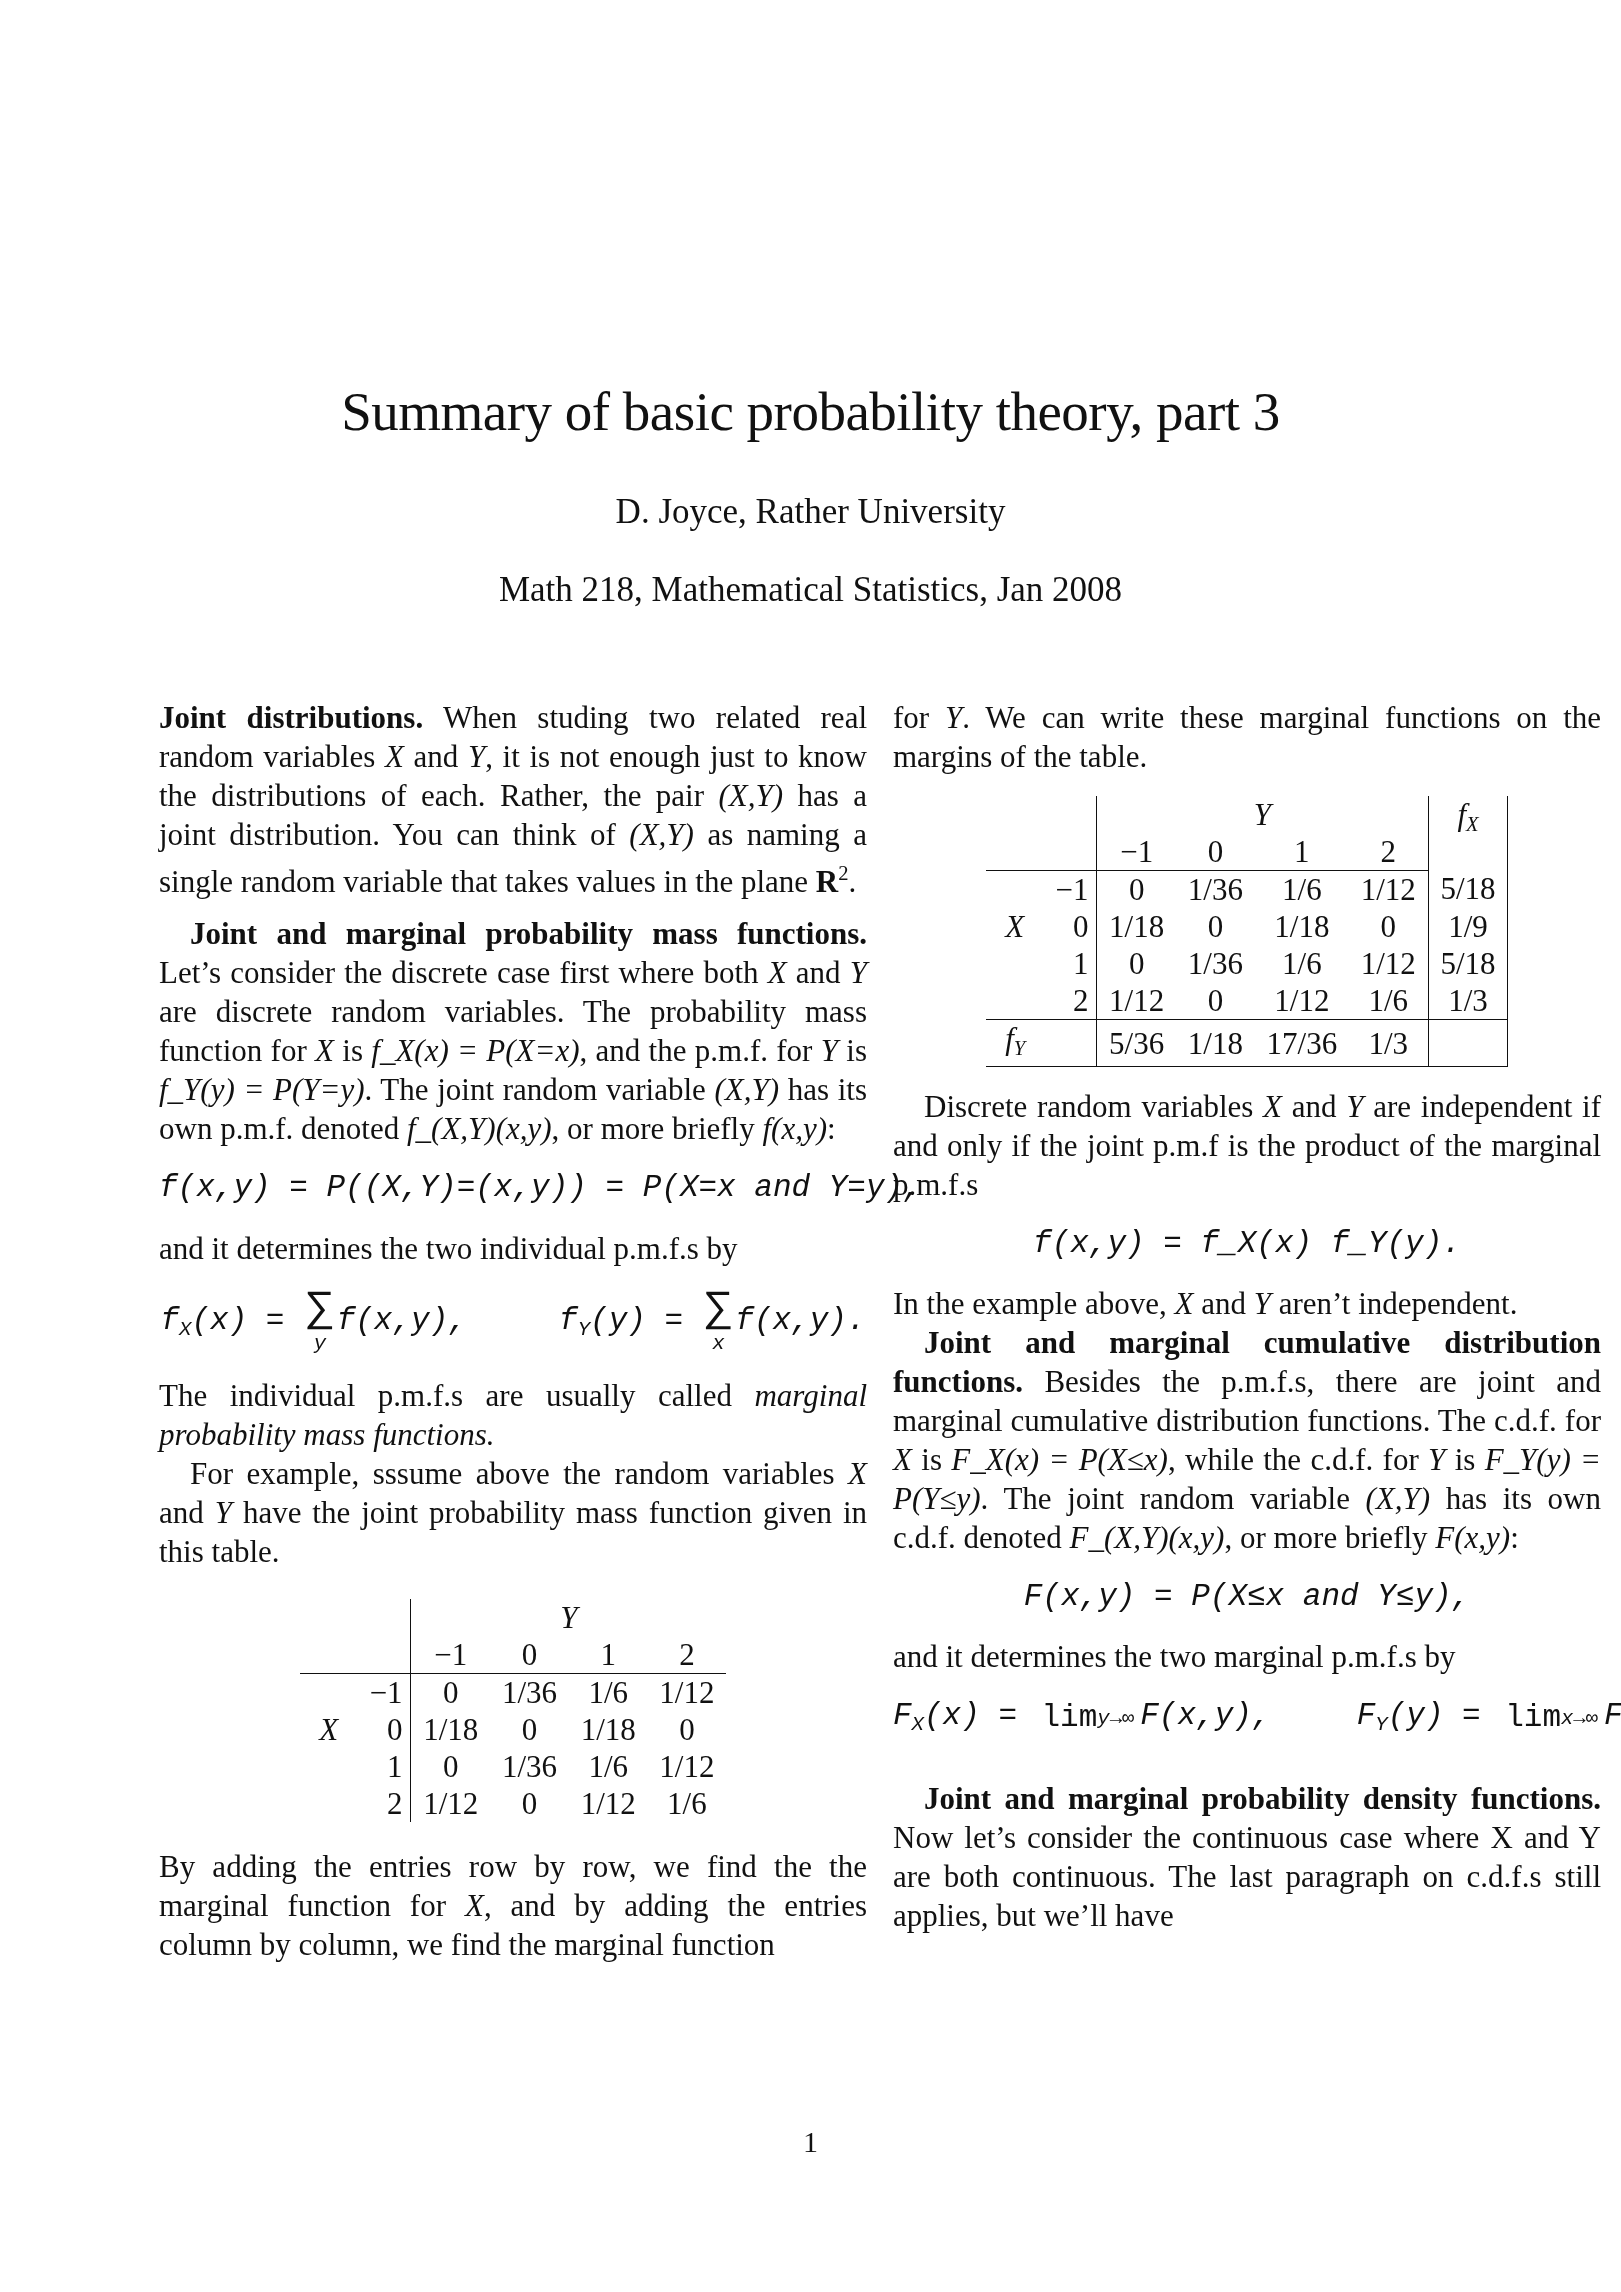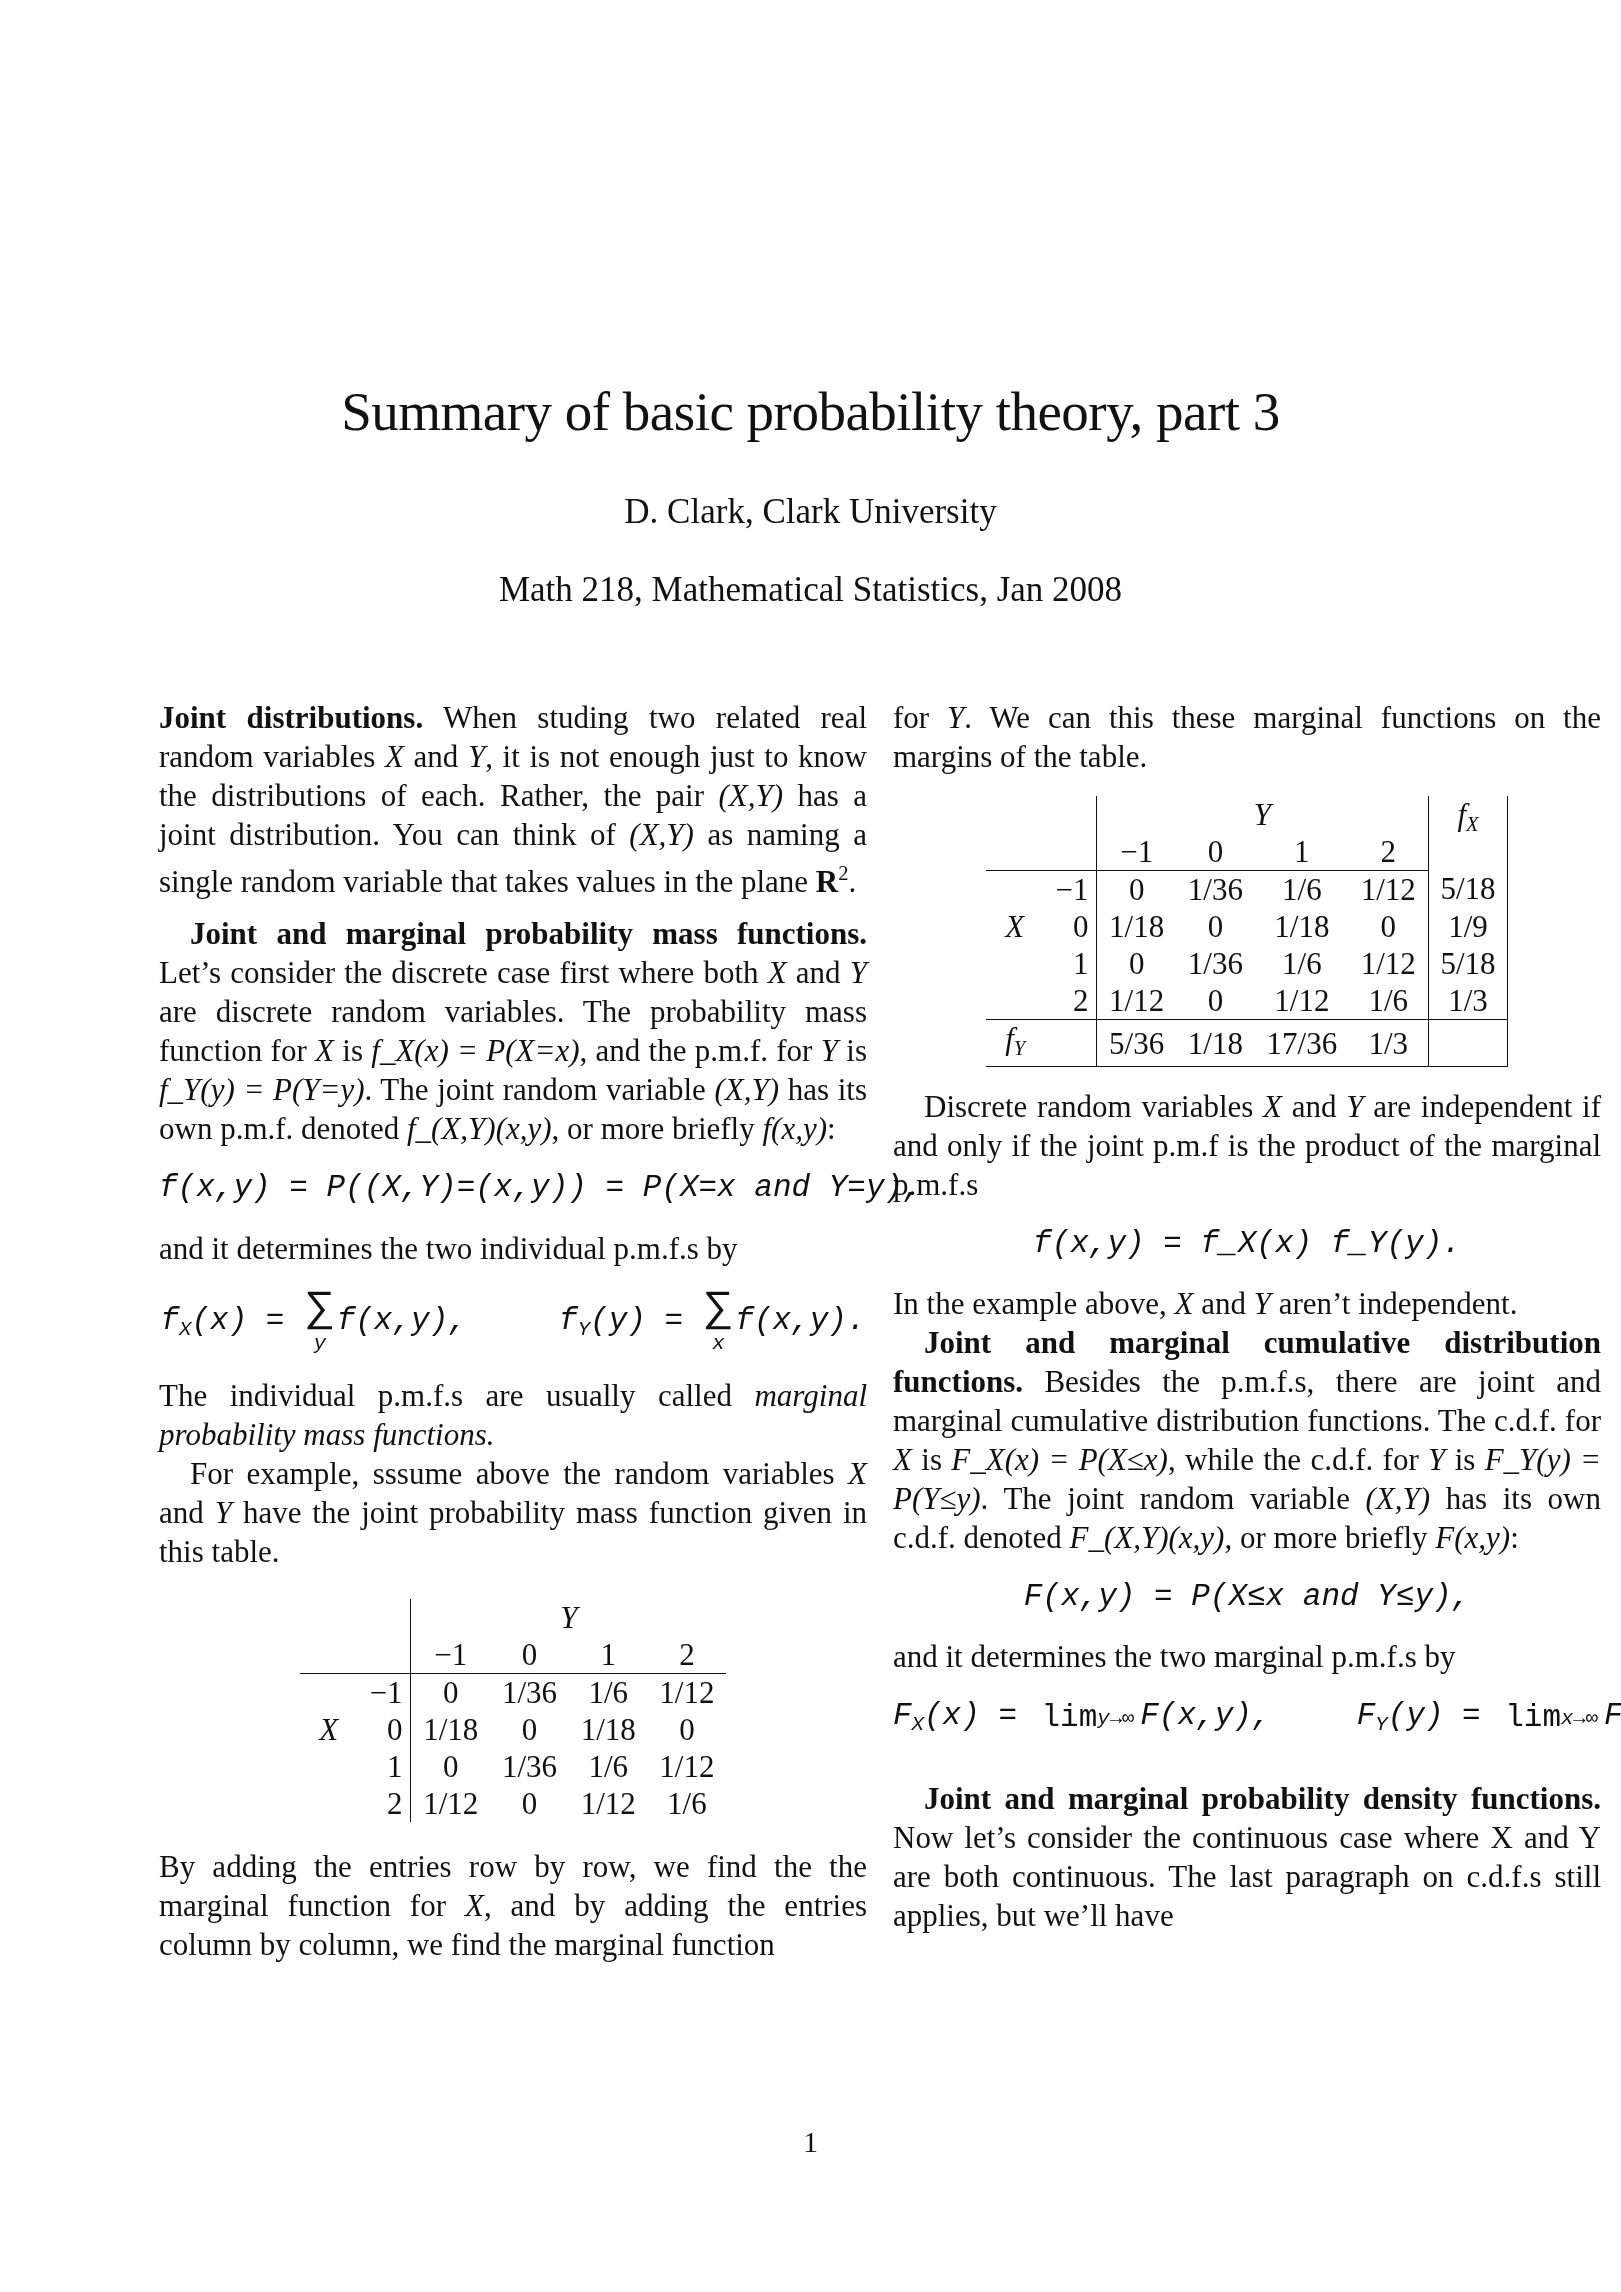--- a/index.html
+++ b/index.html
@@ -60,21 +60,21 @@
     position: absolute; top: 2125px; left: 0; width: 1621px; text-align: center;
     font-family: "Liberation Serif", serif; font-size: 30px;
   }
 </style>
 </head>
 <body>
 
 <div class="page">
 
   <div class="title">Summary of basic probability theory, part 3</div>
-  <div class="author">D. Clark, Clark University</div>
+  <div class="author">D. Joyce, Rather University</div>
   <div class="course">Math 218, Mathematical Statistics, Jan 2008</div>
 
   <div class="col left">
 
     <p><b>Joint distributions.</b><span> When studing two related real random variables </span><i class="v">X</i><span> and </span><i class="v">Y</i><span>, it is not enough just to know the distributions of each. Rather, the pair </span><i class="v">(X,Y)</i><span> has a joint distribution. You can think of </span><i class="v">(X,Y)</i><span> as naming a single random variable that takes values in the plane </span><b>R</b><span class="sup">2</span><span>.</span></p>
 
     <p class="indent" style="margin-top:13.7px"><b>Joint and marginal probability mass functions.</b><span> Let’s consider the discrete case first where both </span><i class="v">X</i><span> and </span><i class="v">Y</i><span> are discrete random variables. The probability mass function for </span><i class="v">X</i><span> is </span><i class="v">f_X(x) = P(X=x)</i><span>, and the p.m.f. for </span><i class="v">Y</i><span> is </span><i class="v">f_Y(y) = P(Y=y)</i><span>. The joint random variable </span><i class="v">(X,Y)</i><span> has its own p.m.f. denoted </span><i class="v">f_(X,Y)(x,y)</i><span>, or more briefly </span><i class="v">f(x,y)</i><span>:</span></p>
 
     <div class="math"><i>f(x,y) = P((X,Y)=(x,y)) = P(X=x and Y=y),</i></div>
 
@@ -146,21 +146,21 @@
         <td>1/6</td>
       </tr>
     </tbody>
       </table>
 
     <p><span>By adding the entries row by row, we find the the marginal function for </span><i class="v">X</i><span>, and by adding the entries column by column, we find the marginal function</span></p>
   </div>
 
   <div class="col right">
 
-    <p><span>for </span><i class="v">Y</i><span>. We can this these marginal functions on the margins of the table.</span></p>
+    <p><span>for </span><i class="v">Y</i><span>. We can write these marginal functions on the margins of the table.</span></p>
 
     <table class="jt" style="margin-top:19.6px;margin-bottom:19.6px">
       <tbody>
           <tr>
         <td></td>
             <td class="vr"></td>
         <td colspan="4" class="it">Y</td>
         <td class="fx it" rowspan="2" style="vertical-align:top"><span>f</span><span class="sub-inline">X</span></td>
       </tr>
       <tr class="hr">

